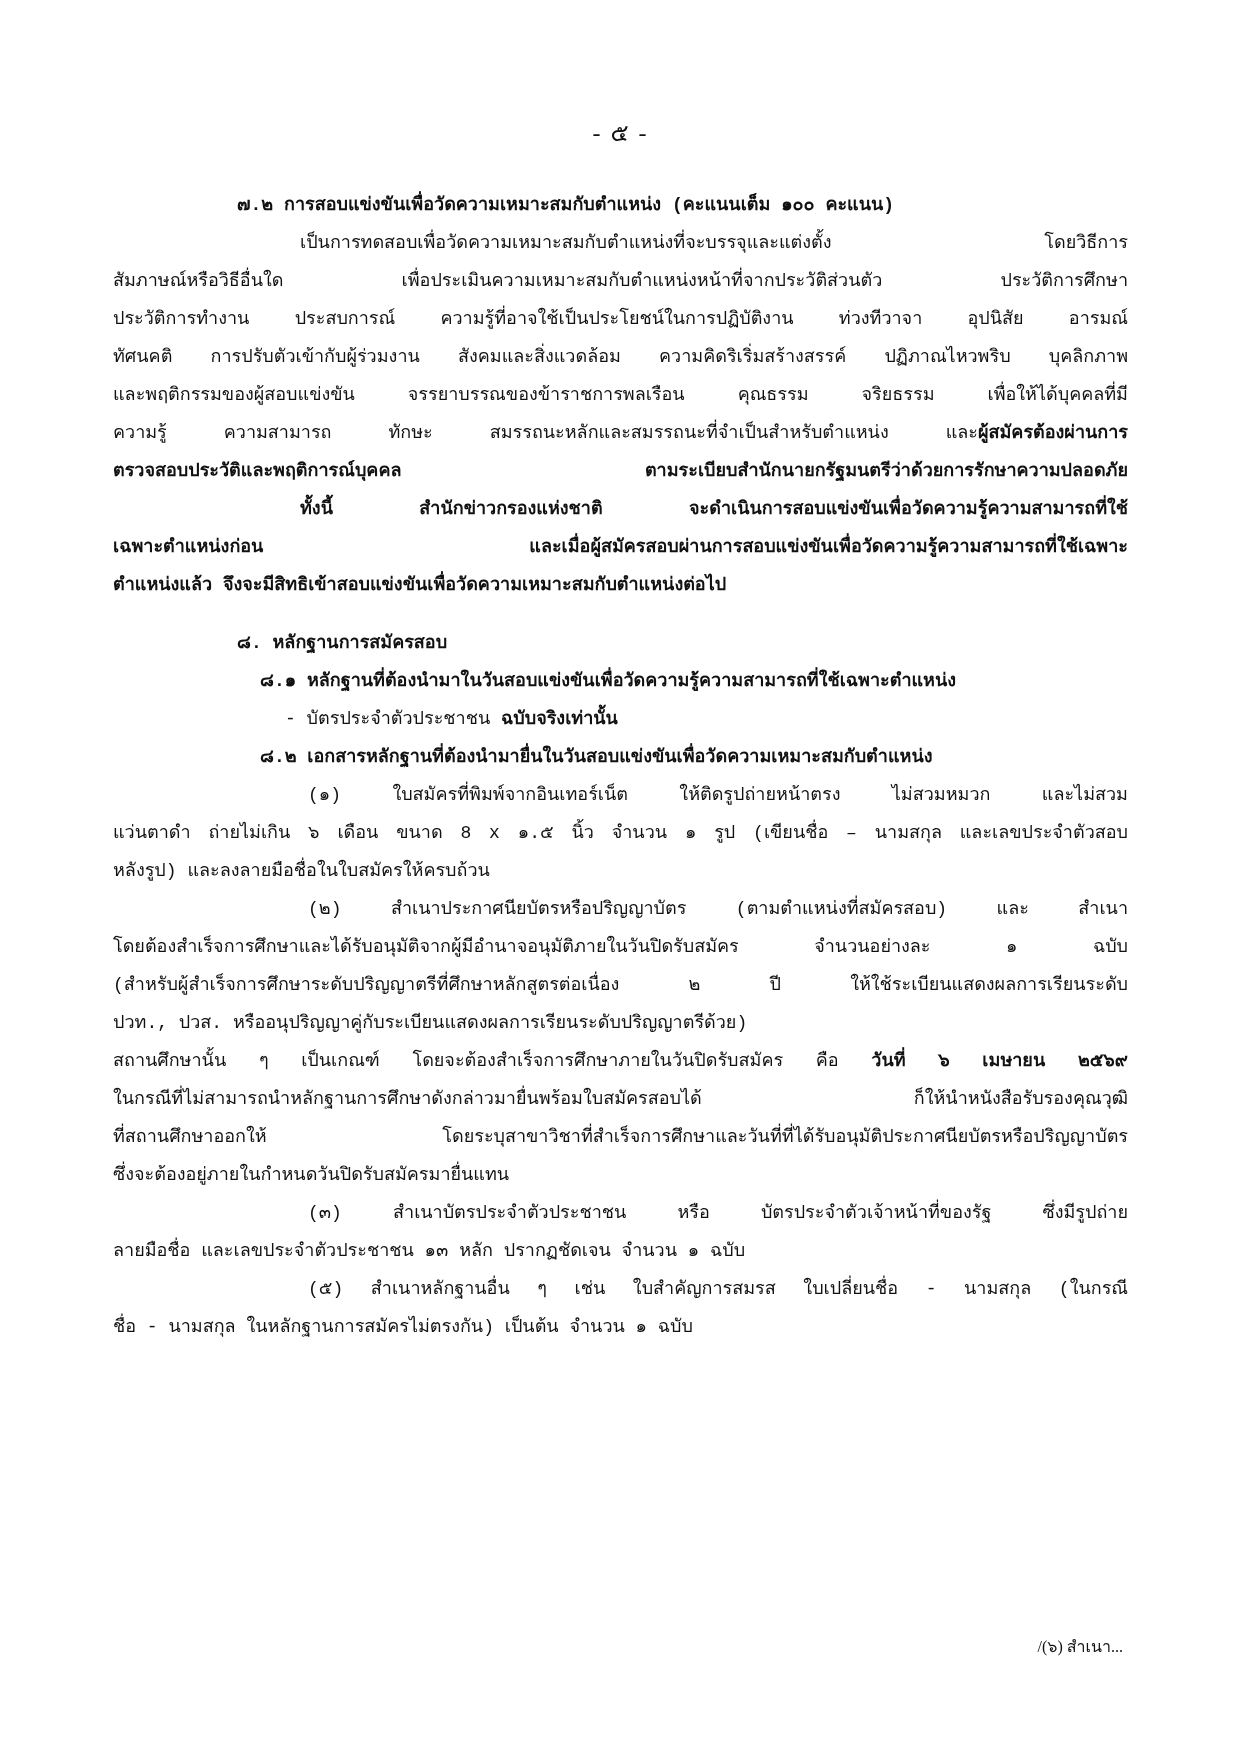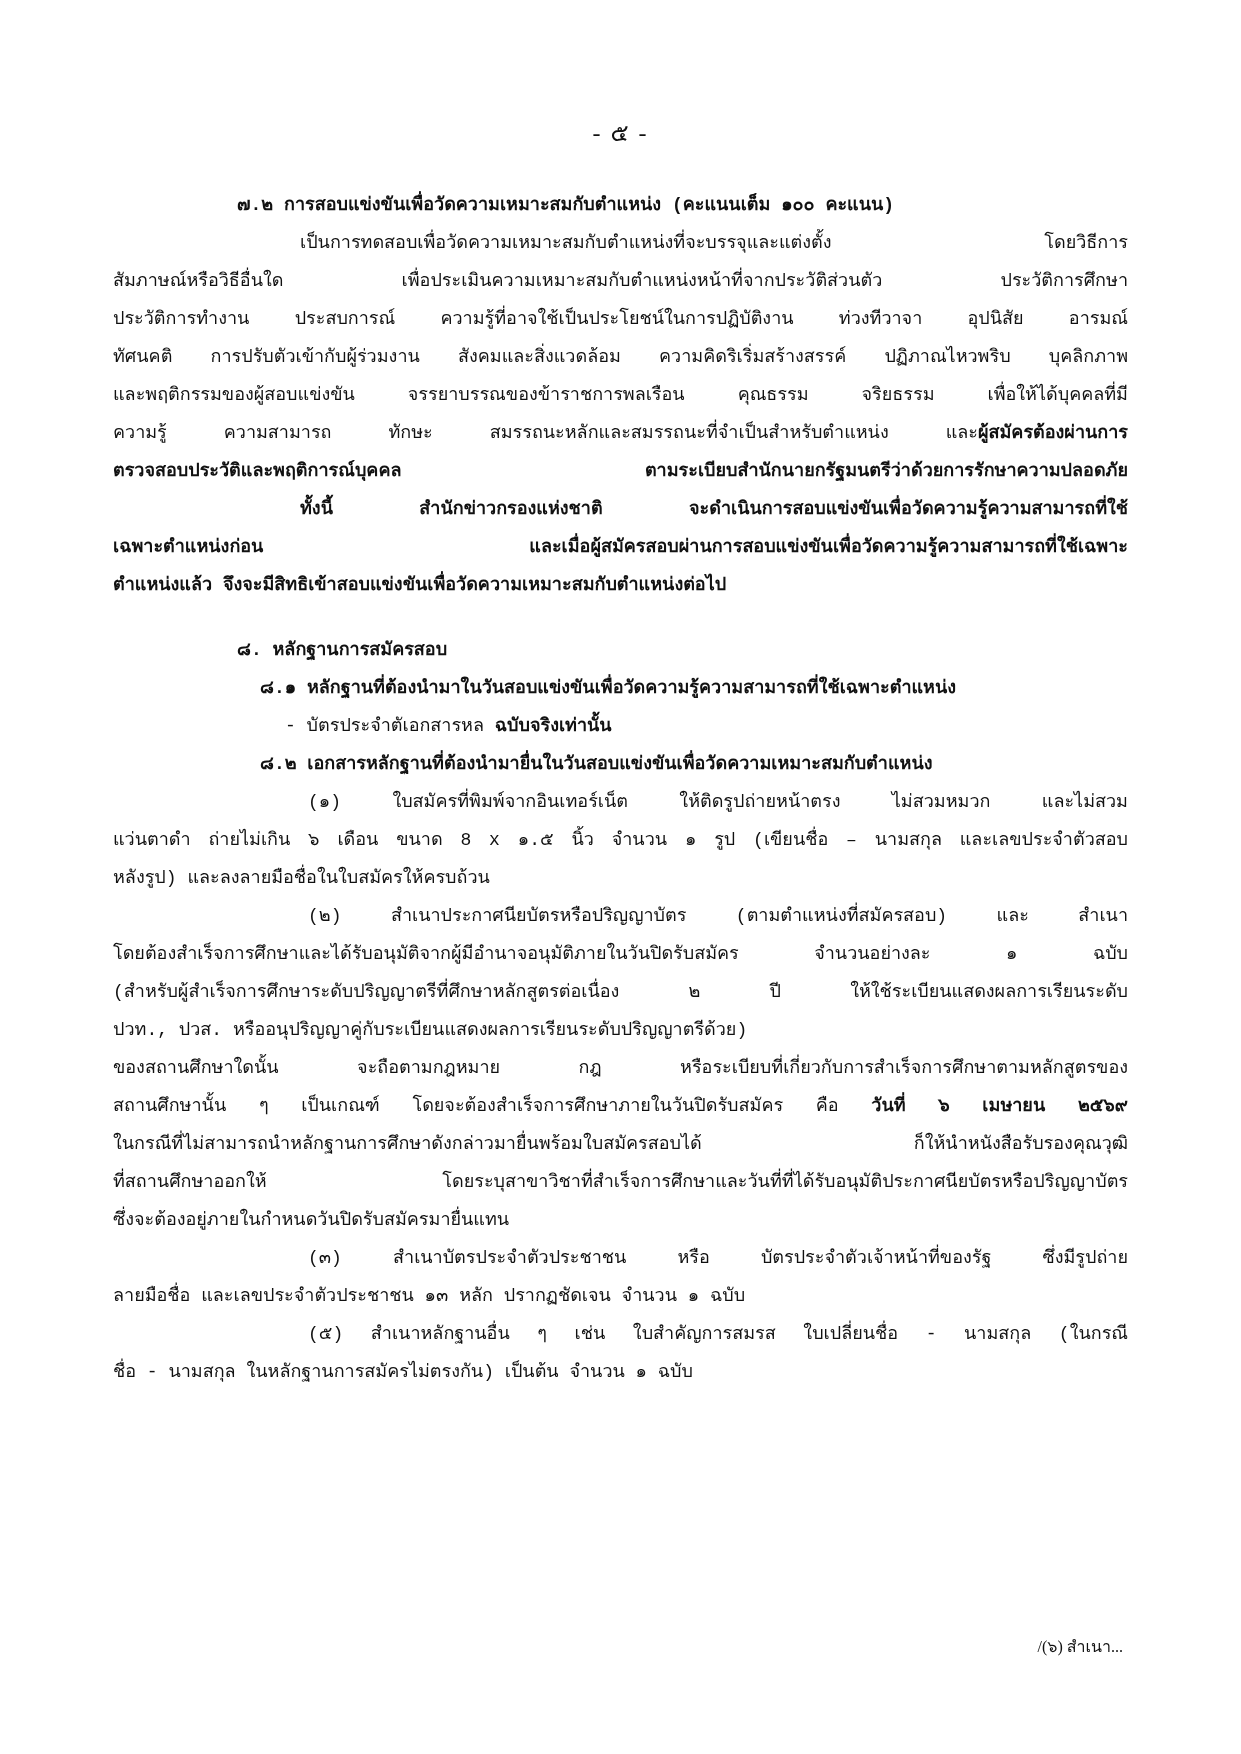--- a/index.html
+++ b/index.html
@@ -36,21 +36,21 @@
   .line {
     font-size: 18px;
     line-height: 38px;
     height: 38px;
     text-align: justify;
     text-align-last: left;
     overflow: visible;
     font-family: Liberation Mono, monospace;
   }
   .line.fill { text-align-last: justify; }
-  .line.gap { margin-top: 27px; }
+  .line.gap { margin-top: 20px; }
   .b { font-weight: 700; }
   
   .indent-none    { padding-left: 0; }
   .indent-section { padding-left: 124px; }
   .indent-sub     { padding-left: 147px; }
   .indent-bullet  { padding-left: 172px; }
   .indent-para    { padding-left: 187px; }
   .indent-item    { padding-left: 195px; }
   .indent-deep    { padding-left: 230px; }
   .continuation-note {
@@ -74,30 +74,29 @@
       <div class="line indent-none fill"><span>ประวัติการทำงาน ประสบการณ์ ความรู้ที่อาจใช้เป็นประโยชน์ในการปฏิบัติงาน ท่วงทีวาจา อุปนิสัย อารมณ์</span></div>
       <div class="line indent-none fill"><span>ทัศนคติ การปรับตัวเข้ากับผู้ร่วมงาน สังคมและสิ่งแวดล้อม ความคิดริเริ่มสร้างสรรค์ ปฏิภาณไหวพริบ บุคลิกภาพ</span></div>
       <div class="line indent-none fill"><span>และพฤติกรรมของผู้สอบแข่งขัน จรรยาบรรณของข้าราชการพลเรือน คุณธรรม จริยธรรม เพื่อให้ได้บุคคลที่มี</span></div>
       <div class="line indent-none fill"><span>ความรู้ ความสามารถ ทักษะ สมรรถนะหลักและสมรรถนะที่จำเป็นสำหรับตำแหน่ง และ</span><span class="b">ผู้สมัครต้องผ่านการ</span></div>
       <div class="line indent-none fill"><span class="b">ตรวจสอบประวัติและพฤติการณ์บุคคล ตามระเบียบสำนักนายกรัฐมนตรีว่าด้วยการรักษาความปลอดภัย</span></div>
       <div class="line indent-para fill"><span class="b">ทั้งนี้ สำนักข่าวกรองแห่งชาติ จะดำเนินการสอบแข่งขันเพื่อวัดความรู้ความสามารถที่ใช้</span></div>
       <div class="line indent-none fill"><span class="b">เฉพาะตำแหน่งก่อน และเมื่อผู้สมัครสอบผ่านการสอบแข่งขันเพื่อวัดความรู้ความสามารถที่ใช้เฉพาะ</span></div>
       <div class="line indent-none"><span class="b">ตำแหน่งแล้ว จึงจะมีสิทธิเข้าสอบแข่งขันเพื่อวัดความเหมาะสมกับตำแหน่งต่อไป</span></div>
       <div class="line indent-section gap"><span class="b">๘. หลักฐานการสมัครสอบ</span></div>
       <div class="line indent-sub"><span class="b">๘.๑ หลักฐานที่ต้องนำมาในวันสอบแข่งขันเพื่อวัดความรู้ความสามารถที่ใช้เฉพาะตำแหน่ง</span></div>
-      <div class="line indent-bullet"><span>- บัตรประจำตัเอกสารหล </span><span class="b">ฉบับจริงเท่านั้น</span></div>
+      <div class="line indent-bullet"><span>- บัตรประจำตัวประชาชน </span><span class="b">ฉบับจริงเท่านั้น</span></div>
       <div class="line indent-sub"><span class="b">๘.๒ เอกสารหลักฐานที่ต้องนำมายื่นในวันสอบแข่งขันเพื่อวัดความเหมาะสมกับตำแหน่ง</span></div>
       <div class="line indent-item fill"><span>(๑)  ใบสมัครที่พิมพ์จากอินเทอร์เน็ต ให้ติดรูปถ่ายหน้าตรง ไม่สวมหมวก และไม่สวม</span></div>
       <div class="line indent-none fill"><span>แว่นตาดำ ถ่ายไม่เกิน ๖ เดือน ขนาด 8 x ๑.๕ นิ้ว จำนวน ๑ รูป (เขียนชื่อ – นามสกุล และเลขประจำตัวสอบ</span></div>
       <div class="line indent-none"><span>หลังรูป) และลงลายมือชื่อในใบสมัครให้ครบถ้วน</span></div>
       <div class="line indent-item fill"><span>(๒)  สำเนาประกาศนียบัตรหรือปริญญาบัตร (ตามตำแหน่งที่สมัครสอบ) และ สำเนา</span></div>
       <div class="line indent-none fill"><span>โดยต้องสำเร็จการศึกษาและได้รับอนุมัติจากผู้มีอำนาจอนุมัติภายในวันปิดรับสมัคร จำนวนอย่างละ ๑ ฉบับ</span></div>
       <div class="line indent-none fill"><span>(สำหรับผู้สำเร็จการศึกษาระดับปริญญาตรีที่ศึกษาหลักสูตรต่อเนื่อง ๒ ปี ให้ใช้ระเบียนแสดงผลการเรียนระดับ</span></div>
       <div class="line indent-none"><span>ปวท., ปวส. หรืออนุปริญญาคู่กับระเบียนแสดงผลการเรียนระดับปริญญาตรีด้วย)</span></div>
-      <div class="line indent-none fill"><span>ของสถานศึกษาใดนั้น จะถือตามกฎหมาย กฎ หรือระเบียบที่เกี่ยวกับการสำเร็จการศึกษาตามหลักสูตรของ</span></div>
       <div class="line indent-none fill"><span>สถานศึกษานั้น ๆ เป็นเกณฑ์ โดยจะต้องสำเร็จการศึกษาภายในวันปิดรับสมัคร คือ </span><span class="b">วันที่ ๖ เมษายน ๒๕๖๙</span></div>
       <div class="line indent-none fill"><span>ในกรณีที่ไม่สามารถนำหลักฐานการศึกษาดังกล่าวมายื่นพร้อมใบสมัครสอบได้ ก็ให้นำหนังสือรับรองคุณวุฒิ</span></div>
       <div class="line indent-none fill"><span>ที่สถานศึกษาออกให้ โดยระบุสาขาวิชาที่สำเร็จการศึกษาและวันที่ที่ได้รับอนุมัติประกาศนียบัตรหรือปริญญาบัตร</span></div>
       <div class="line indent-none"><span>ซึ่งจะต้องอยู่ภายในกำหนดวันปิดรับสมัครมายื่นแทน</span></div>
       <div class="line indent-item fill"><span>(๓)  สำเนาบัตรประจำตัวประชาชน หรือ บัตรประจำตัวเจ้าหน้าที่ของรัฐ ซึ่งมีรูปถ่าย</span></div>
       <div class="line indent-none"><span>ลายมือชื่อ และเลขประจำตัวประชาชน ๑๓ หลัก ปรากฏชัดเจน จำนวน ๑ ฉบับ</span></div>
       <div class="line indent-item fill"><span>(๕)  สำเนาหลักฐานอื่น ๆ เช่น ใบสำคัญการสมรส ใบเปลี่ยนชื่อ - นามสกุล (ในกรณี</span></div>
       <div class="line indent-none"><span>ชื่อ - นามสกุล ในหลักฐานการสมัครไม่ตรงกัน) เป็นต้น จำนวน ๑ ฉบับ</span></div>
     </div>
 

